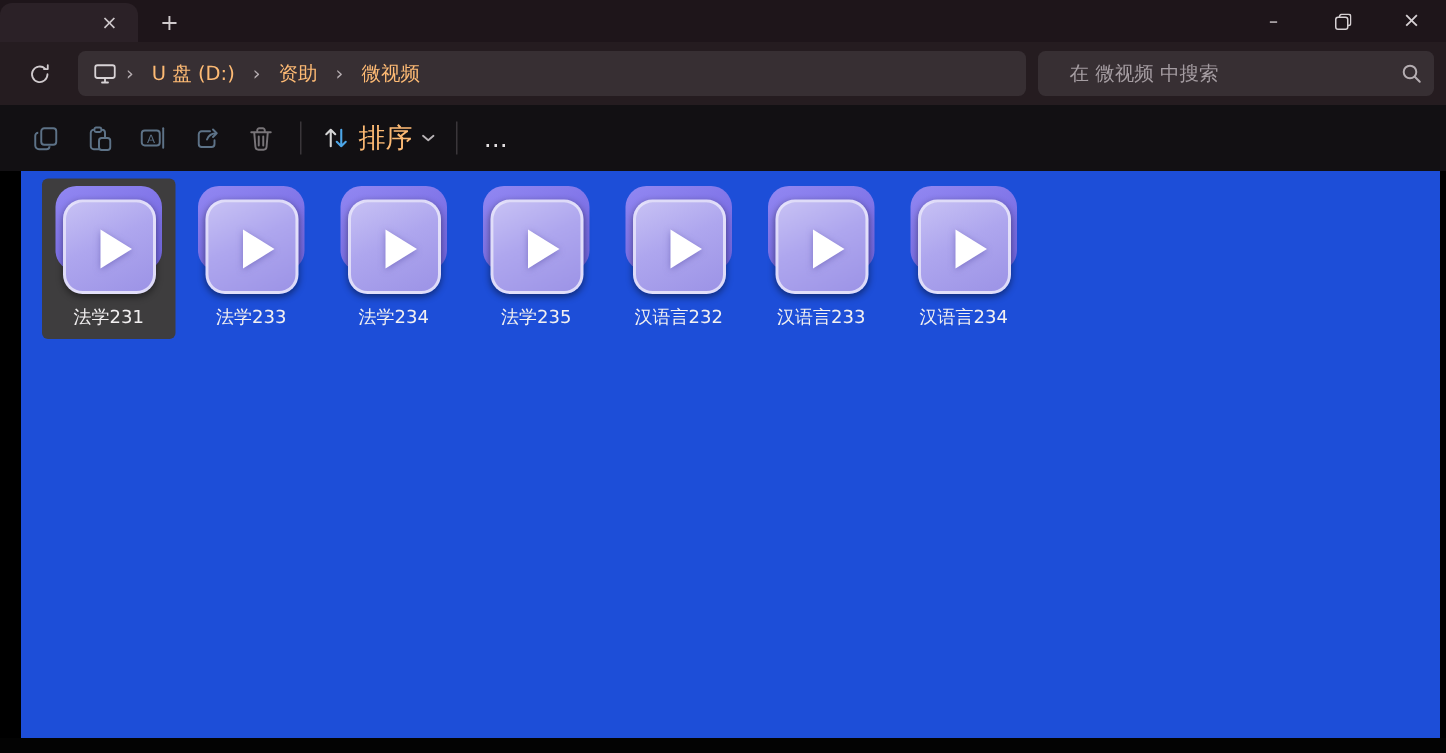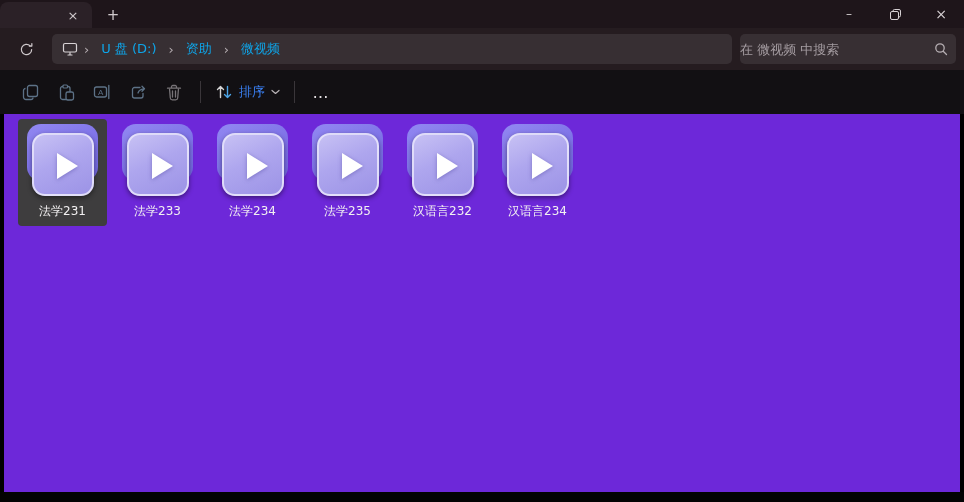--- a/index.html
+++ b/index.html
@@ -18,40 +18,40 @@
             display:flex; align-items:center; justify-content:center; border-radius:4px; }
   .win-controls { position:absolute; right:0; top:0; height:28px; display:flex; }
   .win-btn { width:46px; height:28px; display:flex; align-items:center; justify-content:center;
              color:#d6d0d3; font-size:12px; }
 
   
   .navbar { height:42px; background:#251c20; display:flex; align-items:center; padding:0 8px 0 10px; }
   .nav-refresh { width:32px; height:30px; display:flex; align-items:center; justify-content:center; border-radius:4px; }
   .addr { flex:1; height:30px; margin-left:10px; background:#372f33; border-radius:5px;
           display:flex; align-items:center; padding:0 10px; min-width:0; }
-  .addr .crumb { color:#0ea5e9; font-size:13px; padding:2px 6px; border-radius:3px; white-space:nowrap; }
+  .addr .crumb { color:#fdba74; font-size:13px; padding:2px 6px; border-radius:3px; white-space:nowrap; }
   .addr .bc-sep { color:#b5adb1; font-size:13px; padding:0 6px; }
-  .searchbox { width:216px; height:30px; margin-left:8px; background:#372f33; border-radius:5px;
-               display:flex; align-items:center; padding:0 8px 0 0; }
+  .searchbox { width:264px; height:30px; margin-left:8px; background:#372f33; border-radius:5px;
+               display:flex; align-items:center; padding:0 8px 0 21px; }
   .searchbox input { flex:1; background:transparent; border:none; outline:none; color:#c9c2c6;
                      font-size:13px; font-family:inherit; min-width:0; }
   .searchbox input::placeholder { color:#a59da2; opacity:1; }
 
   
   .toolbar { height:44px; background:#121013; display:flex; align-items:center; padding:0 12px; }
   .tool-btn { height:32px; min-width:36px; display:flex; align-items:center; justify-content:center;
               border-radius:4px; padding:0 6px; gap:6px; }
-  .tool-label { color:#3b82f6; font-size:13px; white-space:nowrap; }
+  .tool-label { color:#fdba74; font-size:18px; white-space:nowrap; }
   .tb-sep { width:1px; height:22px; background:#3a363a; margin:0 8px; }
   .toolbar .spacer { flex:1; }
   .more-dots { color:#e4e0e2; font-size:16px; letter-spacing:1px; }
 
   
-  .content { flex:1; background:#6d28d9; border-left:4px solid #000; border-right:4px solid #000;
-             padding:5px 0 0 14px; display:flex; align-items:flex-start; gap:6px; overflow:hidden; }
+  .content { flex:1; background:#1d4ed8; border-left:4px solid #000; border-right:4px solid #000;
+             padding:5px 0 0 14px; display:flex; align-items:flex-start; gap:6px; overflow:hidden;margin-left:10px; }
   .bottombar { height:10px; background:#030303; }
 
   .tile { width:89px; height:107px; border-radius:4px; display:flex; flex-direction:column;
           align-items:center; padding-top:5px; flex:0 0 auto; }
   .tile.selected { background:#3e3d3e; }
   .thumb { position:relative; width:78px; height:75px; }
   .thumb .back { position:absolute; left:3px; top:0; width:71px; height:57px; border-radius:14px;
                  background:linear-gradient(155deg,#9288f2 0%,#7d71e6 55%,#6f63dc 100%); }
   .thumb .front { position:absolute; left:8px; top:9px; width:62px; height:63px; border-radius:13px;
                   background:linear-gradient(155deg,#c7c1f4 0%,#aea6ee 45%,#9c93e6 100%);
@@ -214,18 +214,26 @@
         <div class="play"></div>
       </div>
       <div class="file-label">汉语言232</div>
     </div>
     <div class="tile">
       <div class="thumb">
         <div class="back"></div>
         <div class="front"></div>
         <div class="play"></div>
       </div>
+      <div class="file-label">汉语言233</div>
+    </div>
+    <div class="tile">
+      <div class="thumb">
+        <div class="back"></div>
+        <div class="front"></div>
+        <div class="play"></div>
+      </div>
       <div class="file-label">汉语言234</div>
     </div>
   </div>
 
   <div class="bottombar"></div>
 </div>
 
 </body></html>

